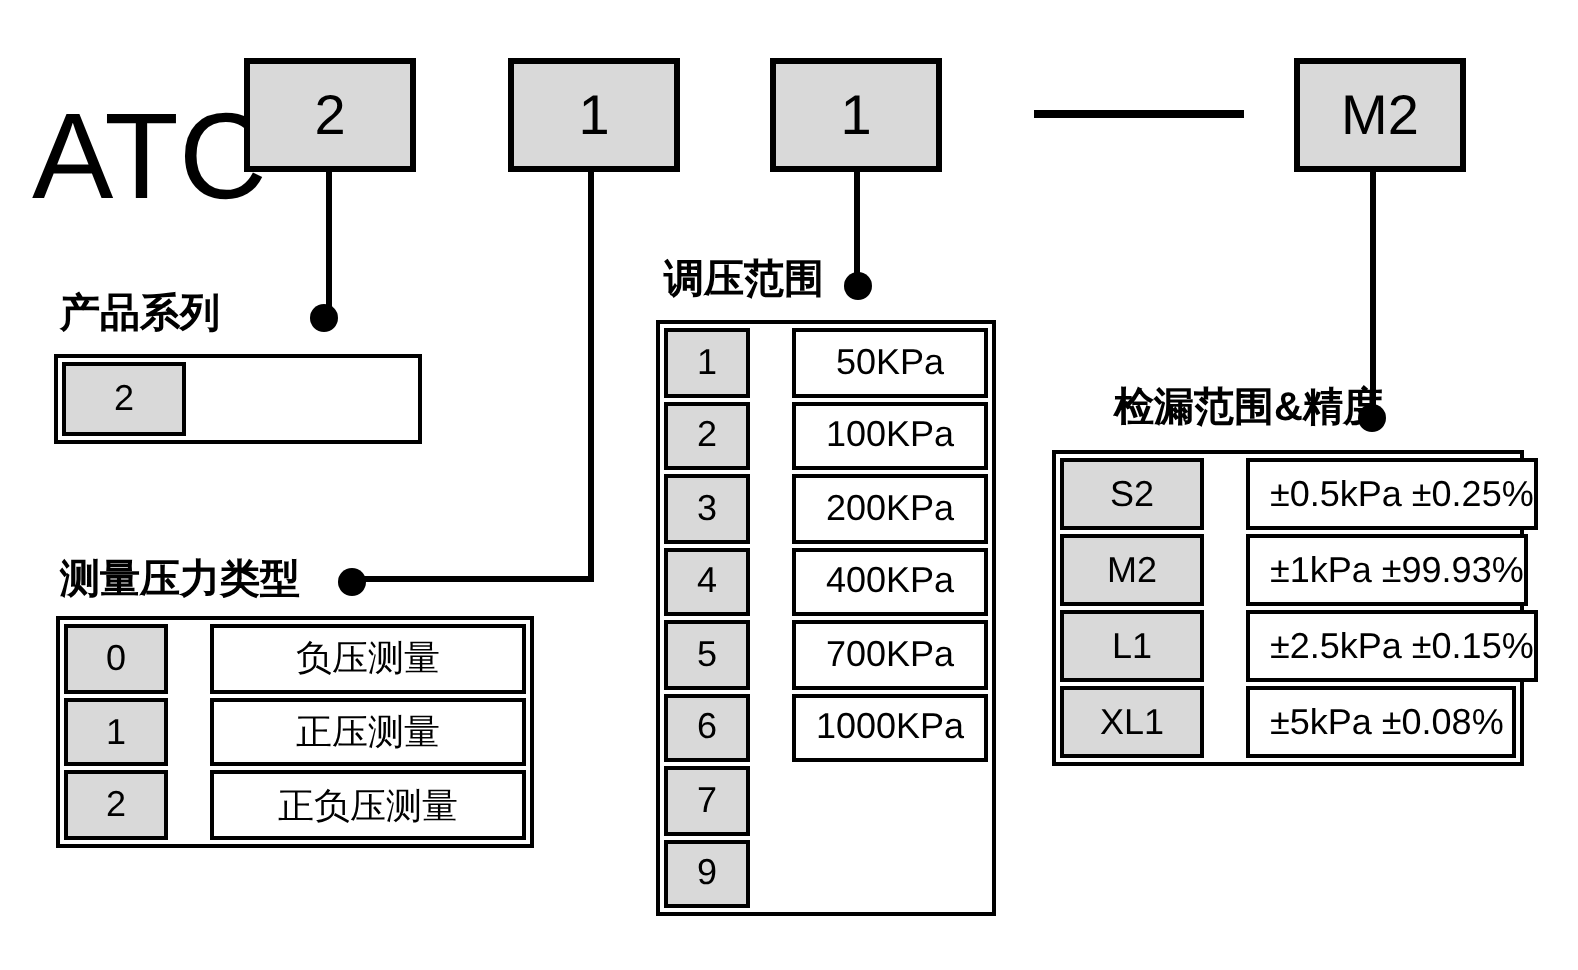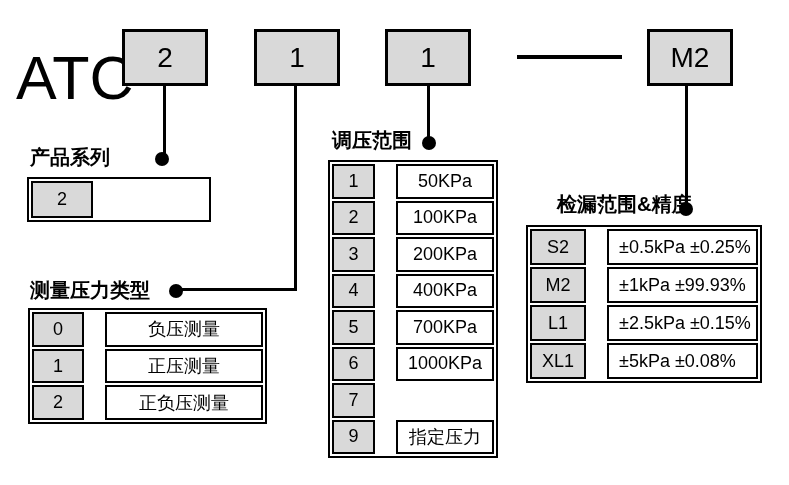--- a/index.html
+++ b/index.html
@@ -96,21 +96,21 @@
     background: #ffffff;
     flex: 1;
     display: flex; align-items: center; justify-content: center;
     font-size: 18px;
     white-space: nowrap;
     margin-left: 19px;
   }
   .tbl-a .key { width: 62px; }
   .tbl-b .key { width: 52px; }
   .tbl-c .key { width: 43px; }
-  .tbl-d .key { width: 56px; }
+  .tbl-d .key { width: 72px; }
   .tbl-d .val { justify-content: flex-start; padding-left: 10px; }
 </style>
 </head>
 <body>
 
 <div class="canvas">
 
   <div class="atc">ATC</div>
   <div class="code-box box-1">2</div>
   <div class="code-box box-2">1</div>
@@ -177,21 +177,20 @@
     </div>
     <div class="row">
       <div class="key">6</div>
       <div class="val">1000KPa</div>
     </div>
     <div class="row">
       <div class="key">7</div>
     </div>
     <div class="row">
       <div class="key">9</div>
-      <div class="val">指定压力</div>
     </div>
   </div>
 
   <div class="tbl tbl-d">
     <div class="row">
       <div class="key">S2</div>
       <div class="val">±0.5kPa ±0.25%</div>
     </div>
     <div class="row">
       <div class="key">M2</div>

